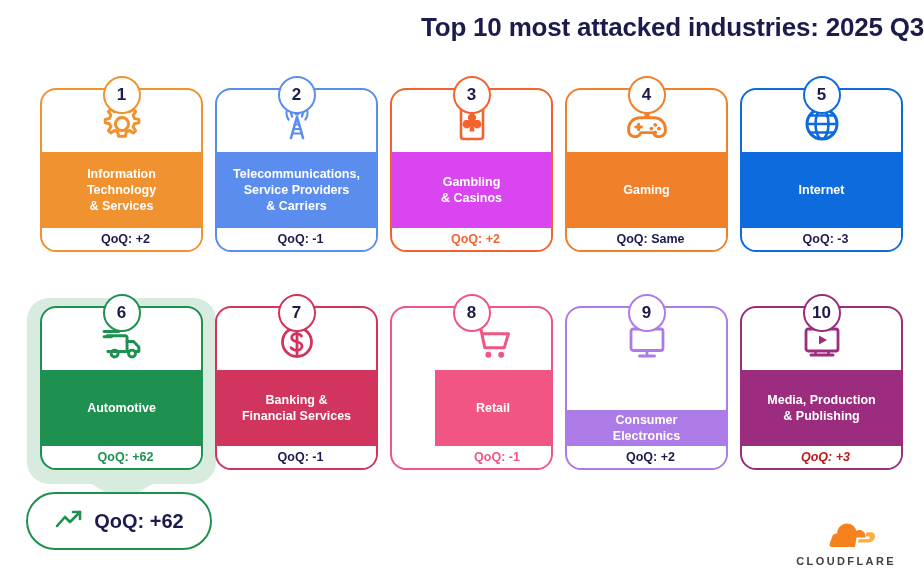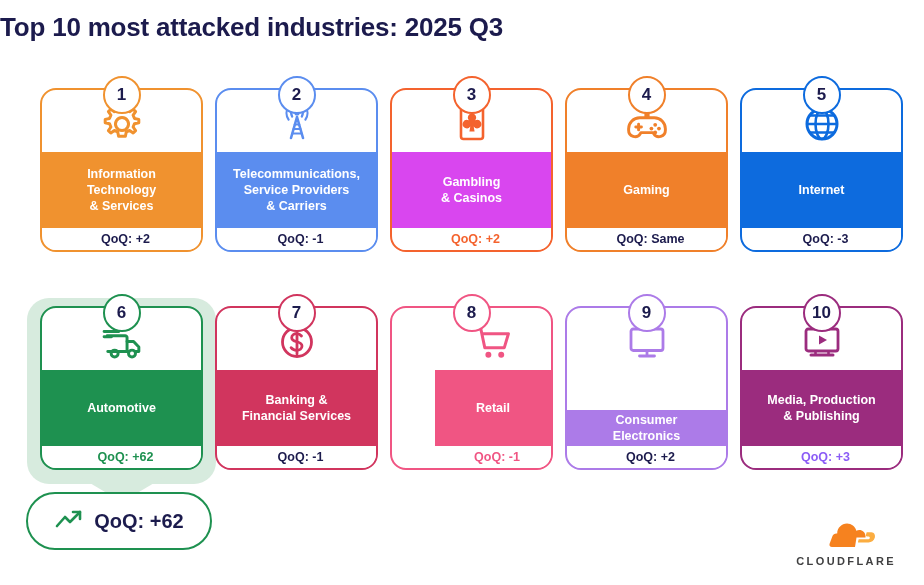--- a/index.html
+++ b/index.html
@@ -12,21 +12,21 @@
   #page {
     position: relative;
     width: 924px; height: 585px;
     background: #fff;
   }
 
   
   .title {
     position: absolute;
     top: 12px; left: 0; width: 924px;
-    text-align: left;
+    text-align: right;
     font-size: 26px;
     font-weight: bold;
     color: #1C1B4D;
     letter-spacing: -0.2px;
   }
 
   
   .grid {
     position: absolute;
     top: 76px; left: 40px;
@@ -368,21 +368,21 @@
               <rect x="4" y="4" width="32" height="22" rx="2.2" stroke="#9B2C7E" stroke-width="2.8"></rect>
         <path d="M17 10.5 L25 15 L17 19.5 Z" fill="#9B2C7E"></path>
         <path d="M9 30 H31" stroke="#9B2C7E" stroke-width="3" stroke-linecap="round"></path>
         <path d="M13.5 26 V29.5 M26.5 26 V29.5" stroke="#9B2C7E" stroke-width="2.6"></path>
             </svg>
           </div>
           <div class="card-band" style="background: rgb(155, 44, 126);">
             <span>Media, Production<br>&amp; Publishing</span>
           </div>
           <div class="card-foot">
-            <span style="color: #8b5cf6;">QoQ: +3</span>
+            <span style="color: #b91c1c; font-style: italic;">QoQ: +3</span>
           </div>
         </div>
         <div class="badge" style="border-color: rgb(155, 44, 126);">
           <span>10</span>
         </div>
       </div>
     </div>
 
   <div class="callout">
     <span>

